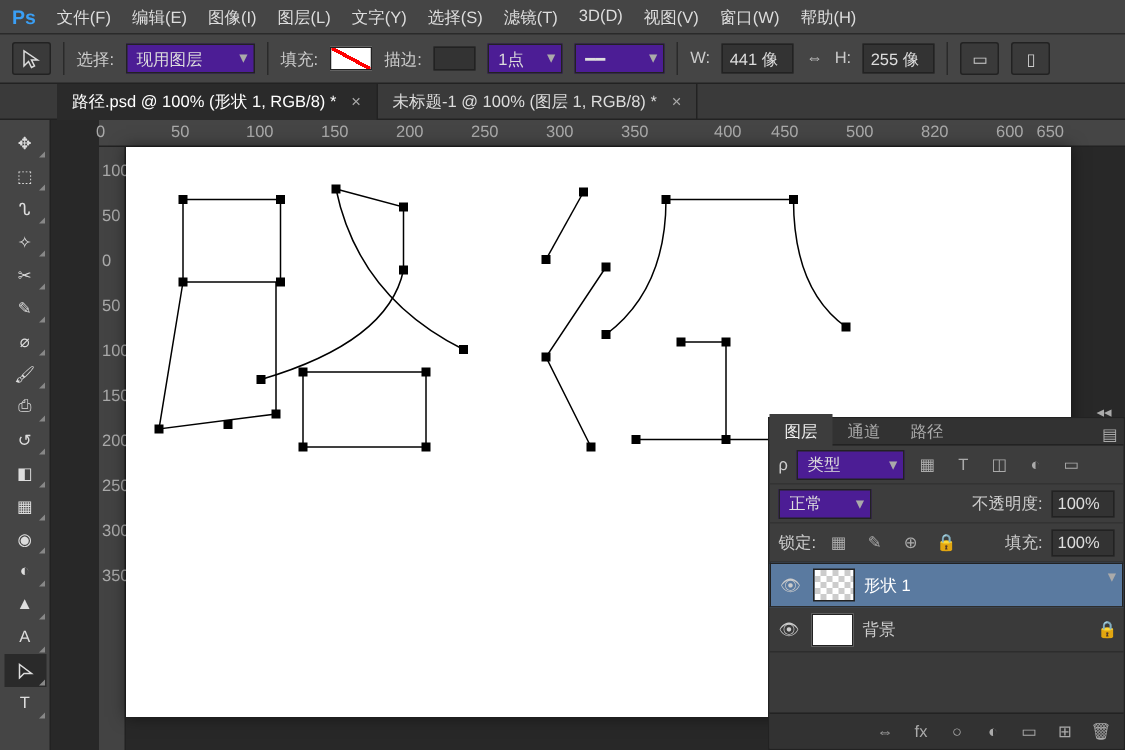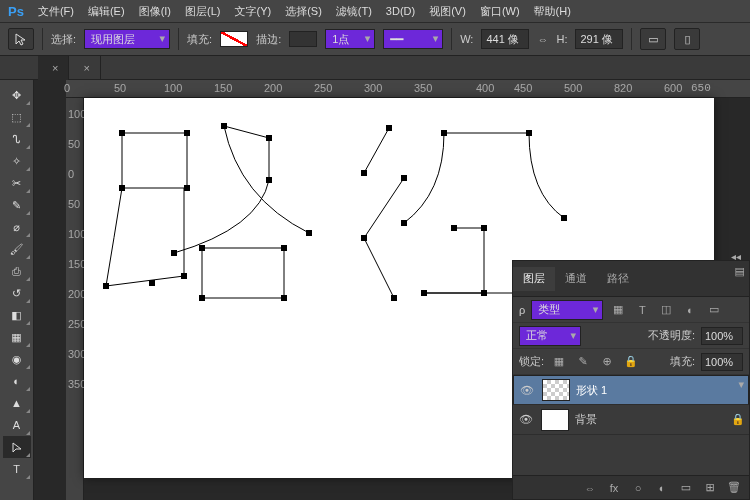--- a/index.html
+++ b/index.html
@@ -2,21 +2,21 @@
 <html><head>
 <meta charset="utf-8">
 <style>
 *{margin:0;padding:0;box-sizing:border-box;font-family:"Microsoft YaHei",sans-serif;font-size:11px;user-select:none}
 body{background:#333;color:#ccc;width:750px;height:500px;overflow:hidden;position:relative}
 .menubar{background:#454545;height:22px;display:flex;align-items:center;padding:0 8px;gap:14px}
 .menubar .logo{color:#3a9ff5;font-weight:bold;font-size:13px}
 .menubar span{color:#ddd;cursor:default}
 .optbar{background:#454545;height:34px;display:flex;align-items:center;padding:0 8px;gap:8px;border-top:1px solid #2a2a2a;border-bottom:1px solid #222}
 .optbar .ico{width:26px;height:22px;display:flex;align-items:center;justify-content:center;border:1px solid #222;border-radius:2px;background:#3a3a3a}
-.sel{background:#6d28d9;border:1px solid #222;height:20px;padding:0 18px 0 6px;color:#ddd;position:relative;display:inline-flex;align-items:center}
+.sel{background:#4c1d95;border:1px solid #222;height:20px;padding:0 18px 0 6px;color:#ddd;position:relative;display:inline-flex;align-items:center}
 .sel:after{content:"▾";position:absolute;right:4px;top:2px;color:#aaa}
 .swatch{width:28px;height:16px;border:1px solid #222;background:#fff;position:relative;display:inline-block}
 .swatch.red:before{content:"";position:absolute;left:0;top:0;right:0;bottom:0;background:linear-gradient(to top right,transparent 45%,red 45%,red 55%,transparent 55%),#fff}
 .swatch.dark{background:#333}
 .numfield{background:#333;border:1px solid #222;height:20px;width:48px;color:#ddd;padding:0 4px;display:inline-flex;align-items:center}
 .divider{width:1px;height:22px;background:#2a2a2a}
 .tabbar{background:#3a3a3a;height:24px;display:flex;align-items:center;padding-left:38px;border-bottom:1px solid #222}
 .tab{height:24px;padding:0 10px;display:flex;align-items:center;gap:6px;color:#ddd;border-right:1px solid #222}
 .tab.active{background:#2a2a2a;color:#fff}
 .tab .x{color:#aaa;margin-left:4px}
@@ -29,21 +29,21 @@
 .ruler-h{position:absolute;left:32px;top:0;right:0;height:18px;background:#454545;border-bottom:1px solid #222;color:#aaa;font-size:9px}
 .ruler-h span{position:absolute;top:2px}
 .canvasarea{position:absolute;left:32px;top:18px;right:0;bottom:0;background:#282828}
 .ruler-v2{position:absolute;left:0;top:0;width:18px;bottom:0;background:#434343;border-right:1px solid #222;color:#aaa;font-size:9px}
 .ruler-v2 span{position:absolute;left:2px}
 .paper{position:absolute;left:18px;top:0;width:630px;height:380px;background:#fff;box-shadow:0 0 10px rgba(0,0,0,.5)}
 .paths{position:absolute;left:0;top:0;width:100%;height:100%}
 .anchor{fill:#000}
 .pline{stroke:#000;stroke-width:1;fill:none}
 .panel{position:absolute;right:0;bottom:0;width:238px;background:#3d3d3d;border:1px solid #222;z-index:10}
-.panel-tabs{height:36px;background:#323232;display:flex;align-items:center;border-bottom:1px solid #222;position:relative}
+.panel-tabs{height:18px;background:#323232;display:flex;align-items:center;border-bottom:1px solid #222;position:relative}
 .ptab{padding:0 10px;height:24px;display:flex;align-items:center;color:#aaa}
 .ptab.active{background:#3d3d3d;color:#eee}
 .panel-menu{position:absolute;right:4px;top:4px;color:#aaa}
 .panel-row{height:26px;display:flex;align-items:center;padding:0 6px;gap:6px;border-bottom:1px solid #333}
 .panel-row .lbl{color:#ccc}
 .mini{width:18px;height:18px;display:flex;align-items:center;justify-content:center;color:#aaa;border:1px solid transparent}
 .pct{background:#333;border:1px solid #222;width:42px;height:18px;display:inline-flex;align-items:center;padding:0 3px;color:#ddd;font-size:10px}
 .layer-list{background:#3a3a3a}
 .layer{height:30px;display:flex;align-items:center;gap:6px;padding:0 4px;border-bottom:1px solid #2d2d2d}
 .layer.sel{background:#5a7aa0;color:#fff}
@@ -95,32 +95,34 @@
       <span>━━</span>
     </div>
   <div class="divider"></div>
   <span>W:</span>
   <div class="numfield">
       <span>441 像</span>
     </div>
   <span>⇔</span>
   <span>H:</span>
   <div class="numfield">
-      <span>291 像</span>
+      <span>255 像</span>
     </div>
   <div class="divider"></div>
   <div class="ico">▭</div>
   <div class="ico">▯</div>
 </div>
 
 <div class="tabbar">
   <div class="tab active">
+      <span>路径.psd @ 100% (形状 1, RGB/8) *</span>
       <span class="x">×</span>
     </div>
   <div class="tab">
+      <span>未标题-1 @ 100% (图层 1, RGB/8) *</span>
       <span class="x">×</span>
     </div>
 </div>
 
 <div class="workspace">
   <div class="tools">
     <div class="tool">✥<span class="tri"></span></div>
     <div class="tool">⬚<span class="tri"></span></div>
     <div class="tool">ᔐ<span class="tri"></span></div>
     <div class="tool">✧<span class="tri"></span></div>
@@ -153,21 +155,21 @@
         <span style="left: 148px;">150</span>
         <span style="left: 198px;">200</span>
         <span style="left: 248px;">250</span>
         <span style="left: 298px;">300</span>
         <span style="left: 348px;">350</span>
         <span style="left: 410px;">400</span>
         <span style="left: 448px;">450</span>
         <span style="left: 498px;">500</span>
         <span style="left: 548px;">820</span>
         <span style="left: 598px;">600</span>
-        <span style="left: 625px; font-family: Liberation Mono, monospace;">650</span>
+        <span style="left: 625px;">650</span>
       </div>
     <div class="canvasarea">
       <div class="ruler-v2" id="rv">
           <span style="top: 10px;">100</span>
           <span style="top: 40px;">50</span>
           <span style="top: 70px;">0</span>
           <span style="top: 100px;">50</span>
           <span style="top: 130px;">100</span>
           <span style="top: 160px;">150</span>
           <span style="top: 190px;">200</span>

